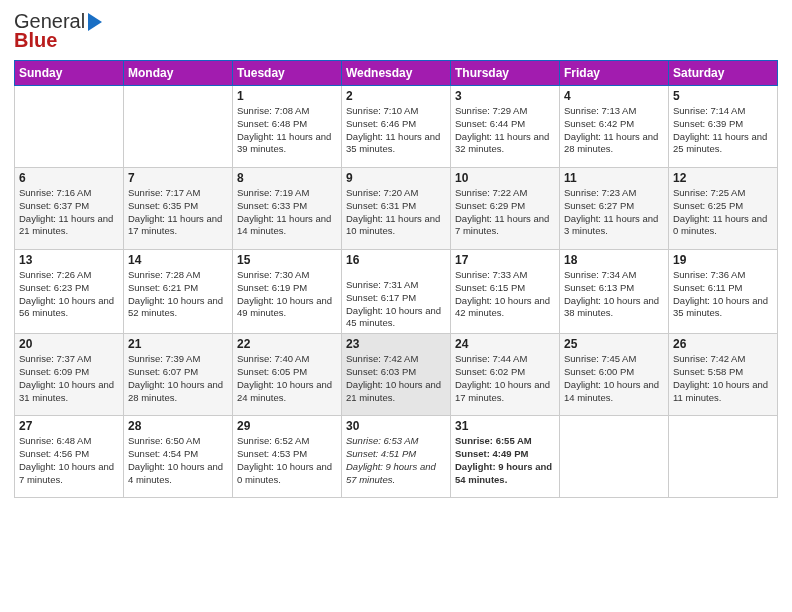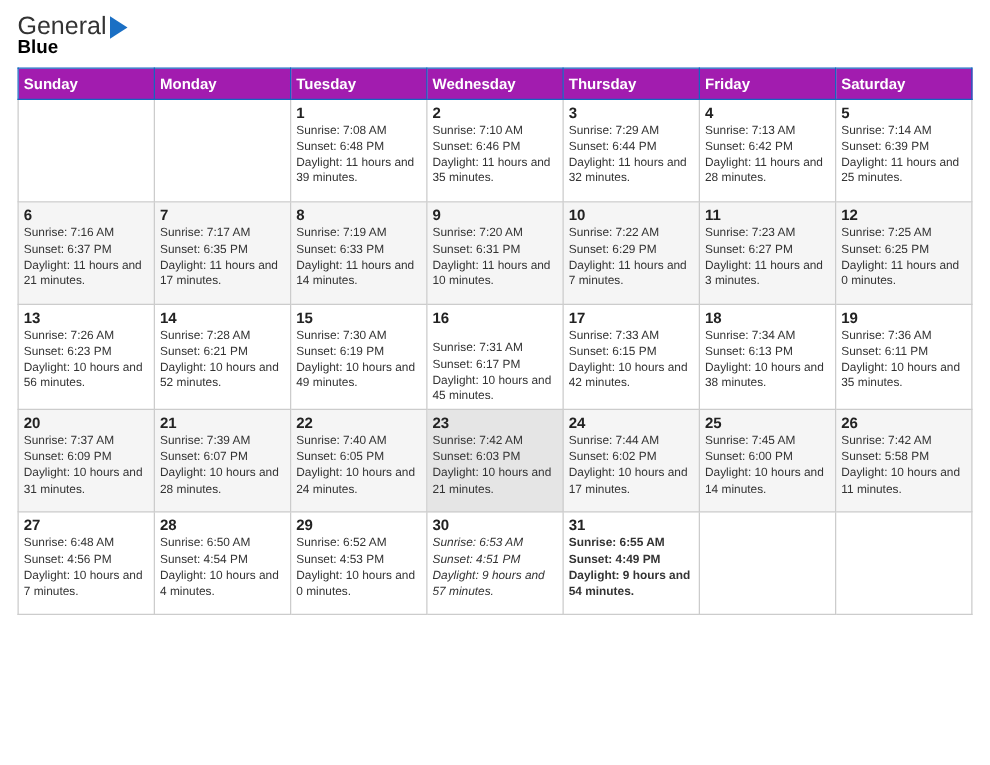--- a/index.html
+++ b/index.html
@@ -89,21 +89,21 @@
 </head>
 <body>
 
 <div class="page">
   <div class="header">
     <div class="logo">
       <div class="logo-row">
         <span style="font-size:20px; font-weight:normal; color:#333;">General</span>
         <span style="display:inline-block; margin-left:3px; border-left: 14px solid #1a6fc4; border-top: 9px solid transparent; border-bottom: 9px solid transparent;"></span>
       </div>
-      <span style="font-size:15px; font-weight:bold; color:#000000; margin-top:-4px; display:block;">Blue</span>
+      <span style="font-size:20px; font-weight:bold; color:#b91c1c; margin-top:-4px; display:block;">Blue</span>
     </div>
     <div class="title-block">
       <div class="month-title"></div>
       <div class="location"></div>
     </div>
   </div>
 
   <table class="calendar-table">
     <thead>
       <tr>

